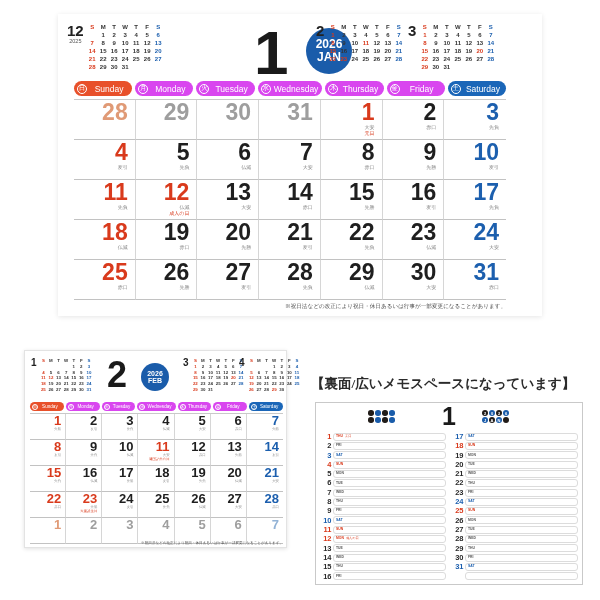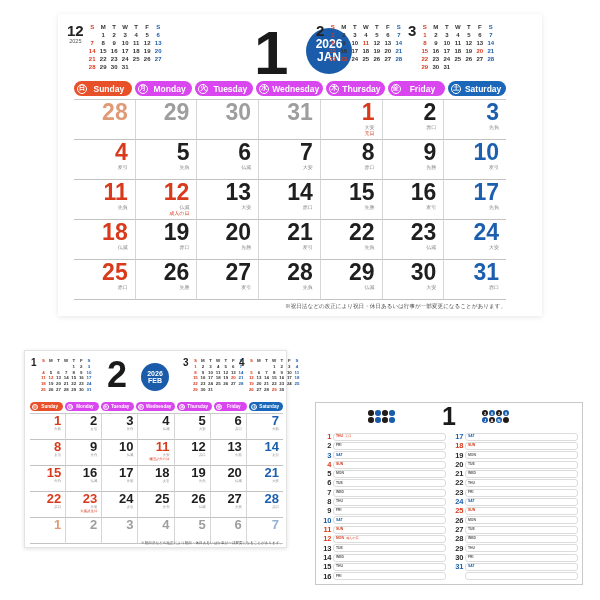--- a/index.html
+++ b/index.html
@@ -36,21 +36,21 @@
   .badge { position:absolute; border-radius:50%; background:#1a5caa; color:#fff; display:flex;
            flex-direction:column; align-items:center; justify-content:center; font-weight:700; line-height:1.05; }
   .jan .badge { left:196px; top:14px; width:46px; height:46px; font-size:12px; }
   .jan .badge { left:248px; }
   .feb .badge { left:116px; top:12px; width:28px; height:28px; font-size:7px; }
 
   
   .dow-row { position:absolute; display:grid; grid-template-columns:repeat(7,1fr); }
   .jan .dow-row { left:16px; top:67px; width:432px; gap:3px; }
   .feb .dow-row { left:5px; top:51px; width:253px; gap:2px; }
-  .pill { display:flex; align-items:center; border-radius:9px; color:#fff; font-weight:700; }
+  .pill { display:flex; align-items:center; border-radius:9px; color:#fff; font-weight:400; }
   .jan .pill { height:15px; font-size:8.5px; padding-left:3px; }
   .feb .pill { height:9px; font-size:4.6px; padding-left:2px; border-radius:5px; }
   .pill .pk { display:flex; align-items:center; justify-content:center; border:1px solid #fff; border-radius:50%; flex:0 0 auto; }
   .jan .pill .pk { width:10px; height:10px; font-size:6.5px; margin-right:3px; }
   .feb .pill .pk { width:6px; height:6px; font-size:3.6px; margin-right:2px; }
   .pill .pl { flex:1; text-align:center; padding-right:4px; }
   .pill.sun { background:#e8502a; }
   .pill.wk  { background:#d946ef; }
   .pill.sat { background:#1a66b8; }
 
@@ -737,20 +737,21 @@
         <div class="cell">
           <span class="num g">6</span>
         </div>
         <div class="cell">
           <span class="num gb">7</span>
         </div>
       </div>
     <div class="note">※祝日法などの改正により祝日・休日あるいは行事が一部変更になることがあります。</div>
   </section>
 
+  <div class="memo-title">【裏面/広いメモスペースになっています】</div>
 
   <div class="memo-page">
     <div class="memo-head">
       <div class="dots">
           <span class="dot k"></span>
           <span class="dot b"></span>
           <span class="dot k"></span>
           <span class="dot b"></span>
           <span class="dot k"></span>
           <span class="dot b"></span>

